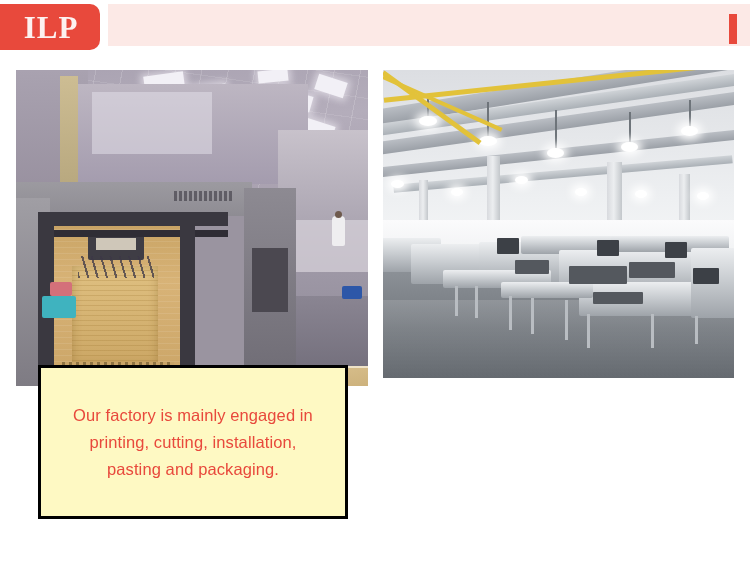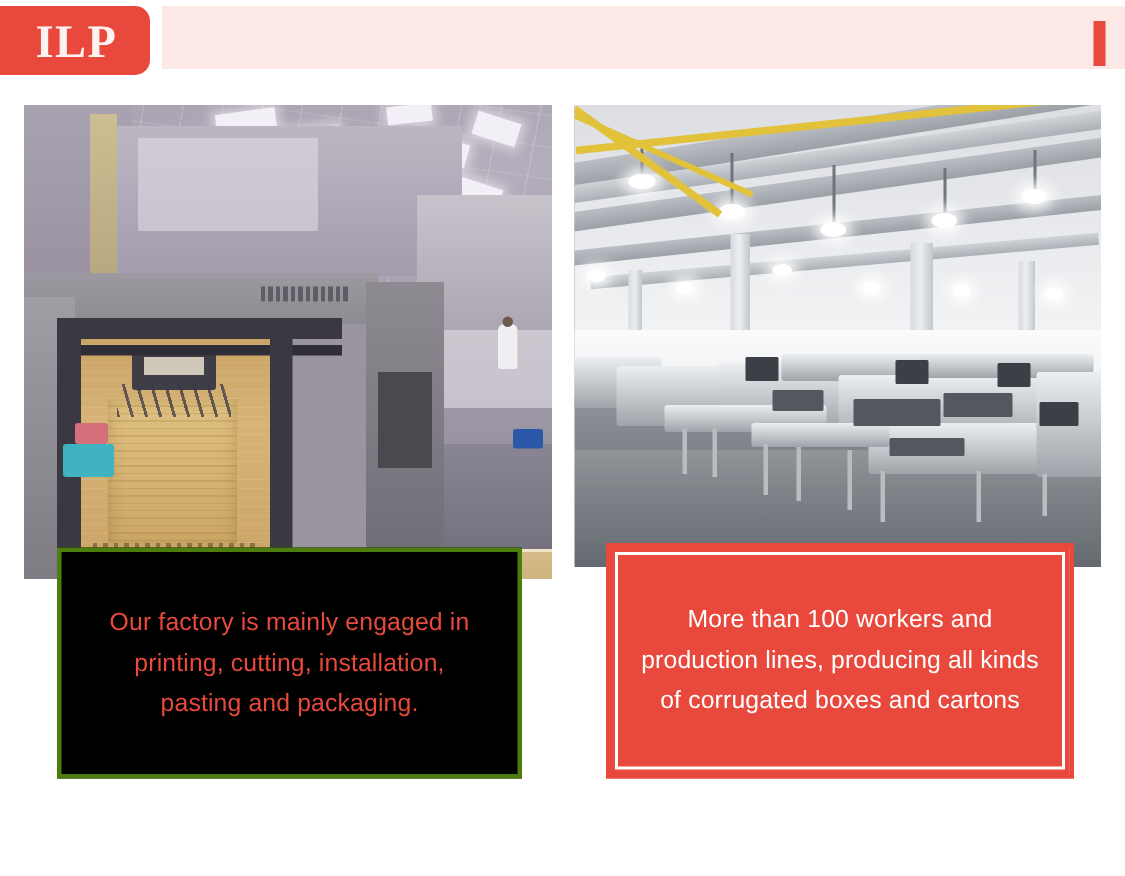--- a/index.html
+++ b/index.html
@@ -304,22 +304,22 @@
   }
   .caption p {
     font-size: 16.5px;
     line-height: 27px;
     letter-spacing: 0.1px;
   }
 
   .caption-left {
     left: 38px; top: 365px;
     width: 310px; height: 154px;
-    background: #000000;
-    border: 3px solid #4d7c0f;
+    background: #fef9c3;
+    border: 3px solid #000000;
     padding: 6px 22px;
   }
   .caption-left p { color: #e8493c; }
 
   .caption-right {
     left: 404px; top: 362px;
     width: 312px; height: 157px;
     background: #e8493c;
     border: 3px solid #e8493c;
     box-shadow: inset 0 0 0 3px #e8493c, inset 0 0 0 5px #ffffff;
@@ -464,17 +464,14 @@
     <div class="R-leg" style="left:268px; top:244px; height:34px;"></div>
     <div class="R-leg" style="left:312px; top:246px; height:28px;"></div>
 
     <div class="R-yellow2"></div>
   </div>
 
   <div class="caption caption-left">
     <p>Our factory is mainly engaged in printing, cutting, installation, pasting and packaging.</p>
   </div>
 
-  <div class="caption caption-right">
-    <p>More than 100 workers and production lines, producing all kinds of corrugated boxes and cartons</p>
-  </div>
 
 </div>
 
 </body></html>

